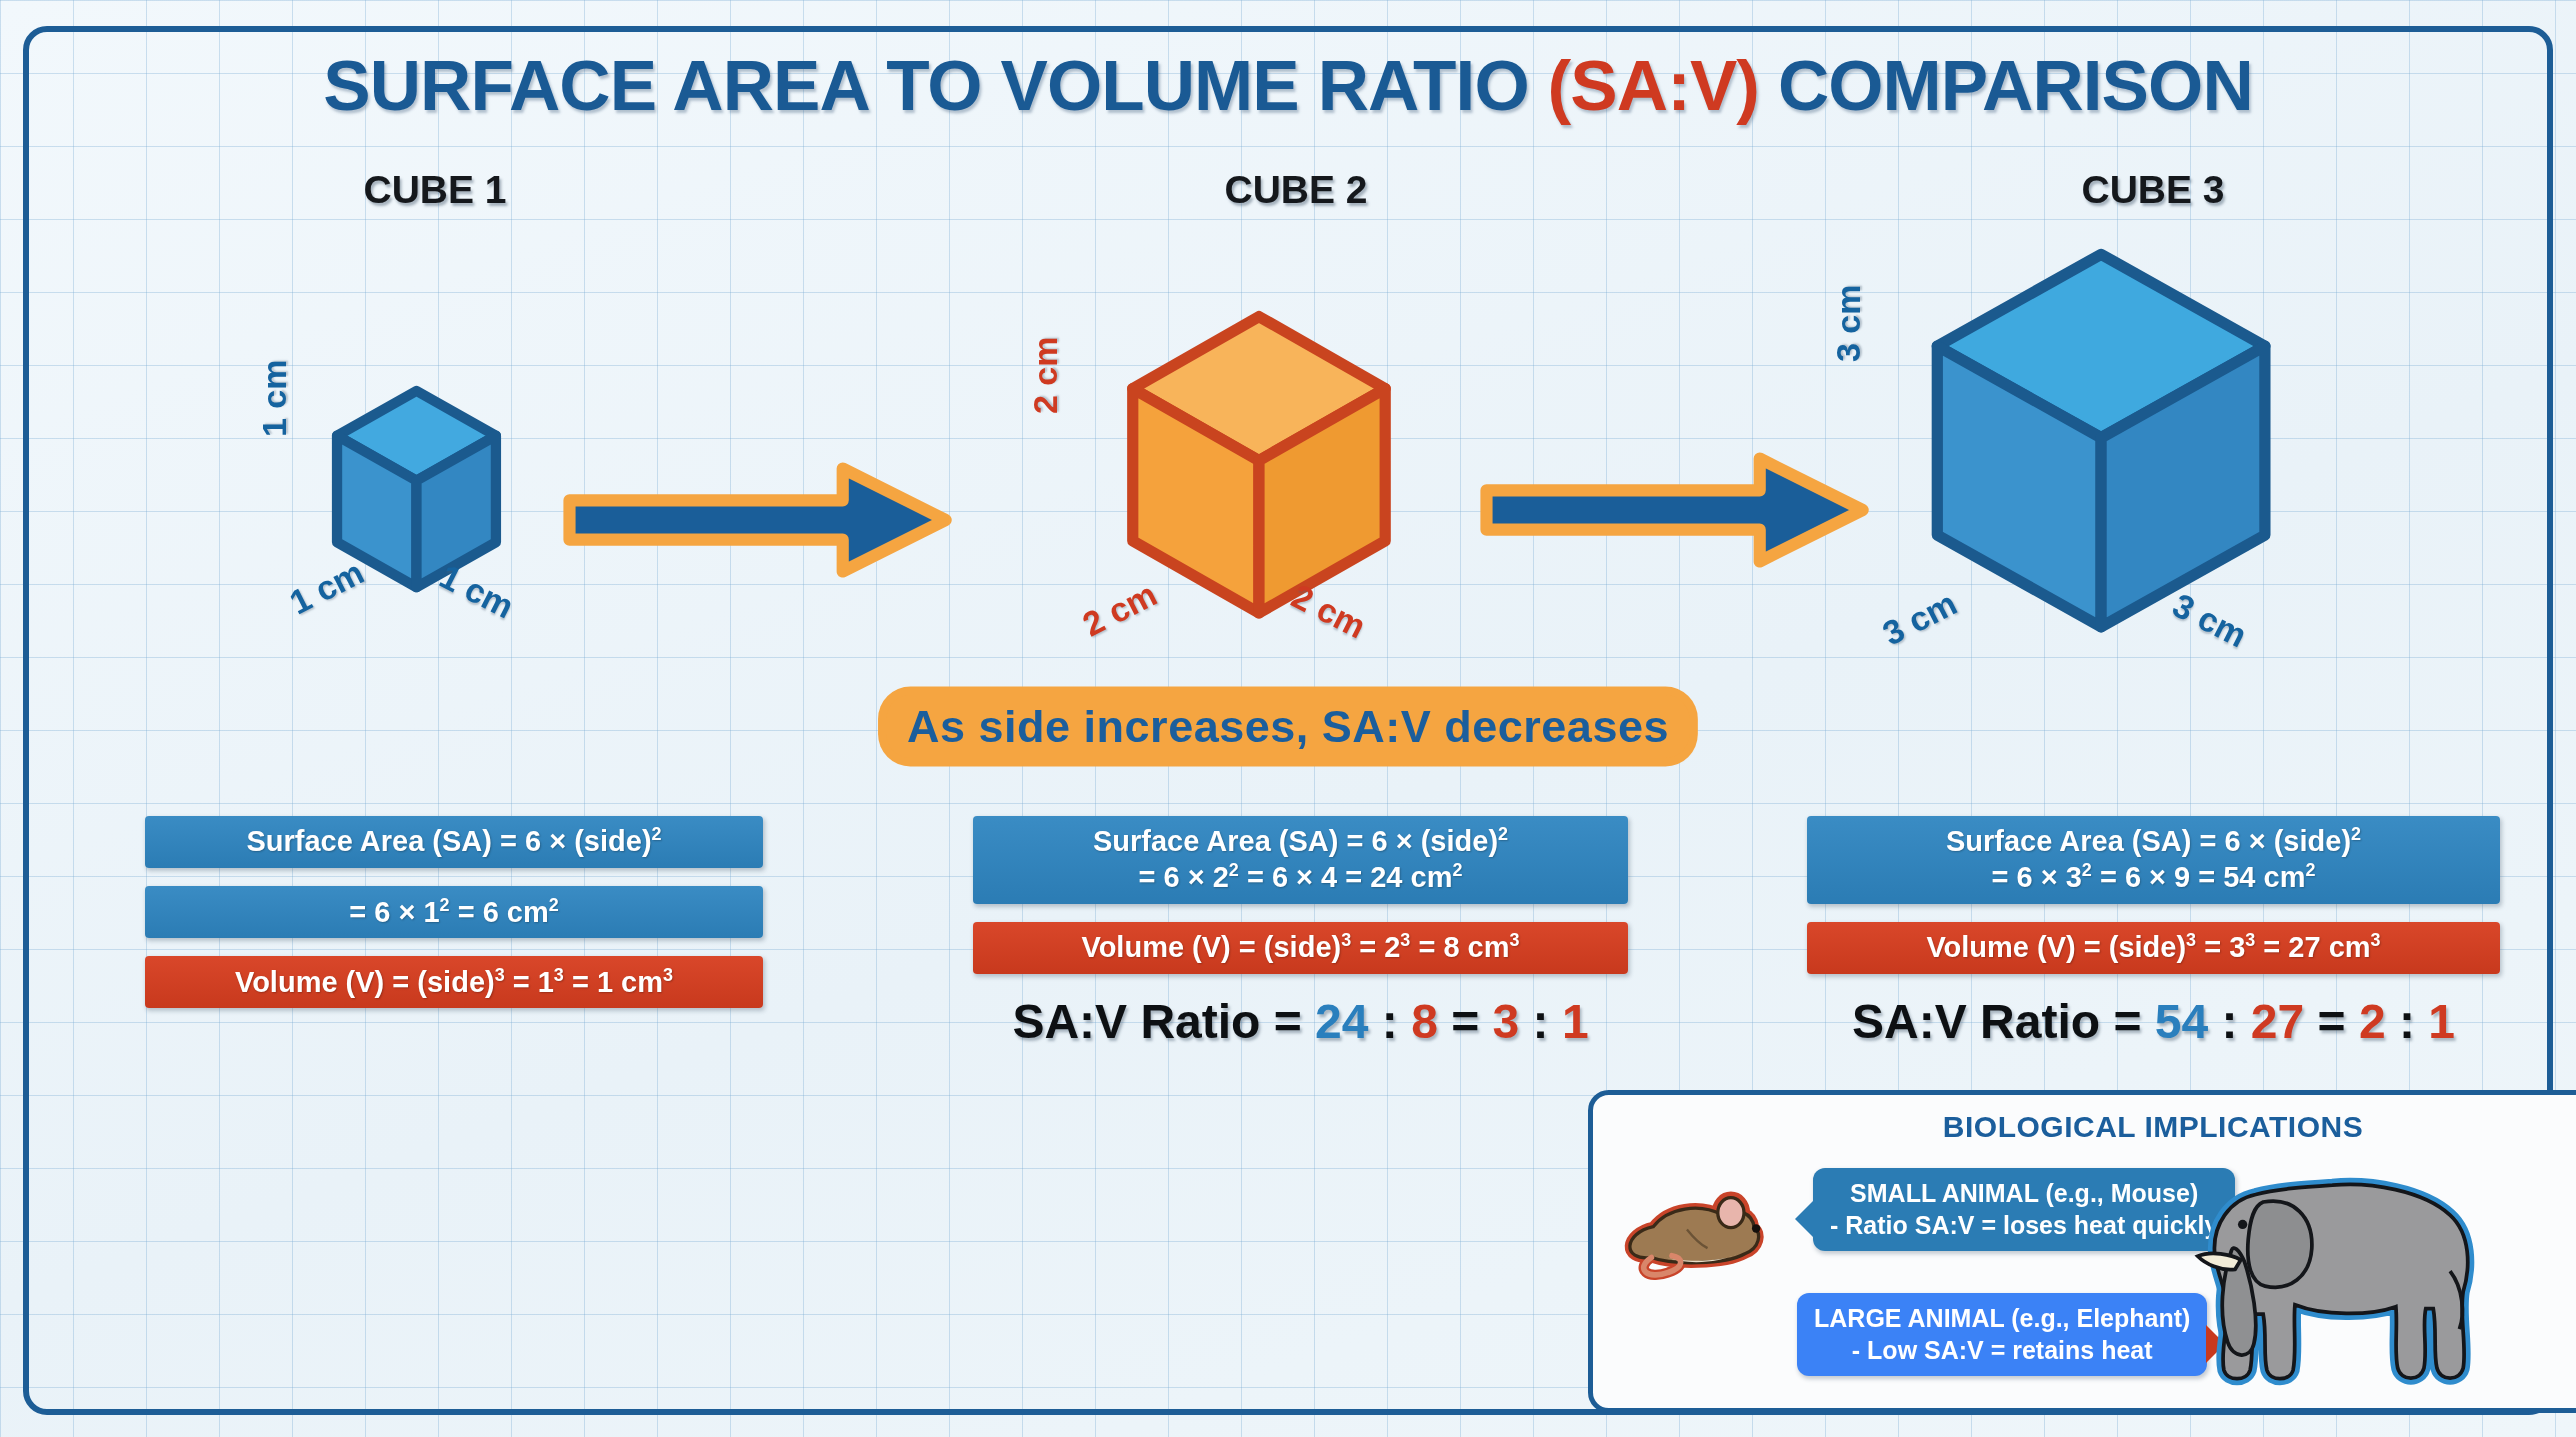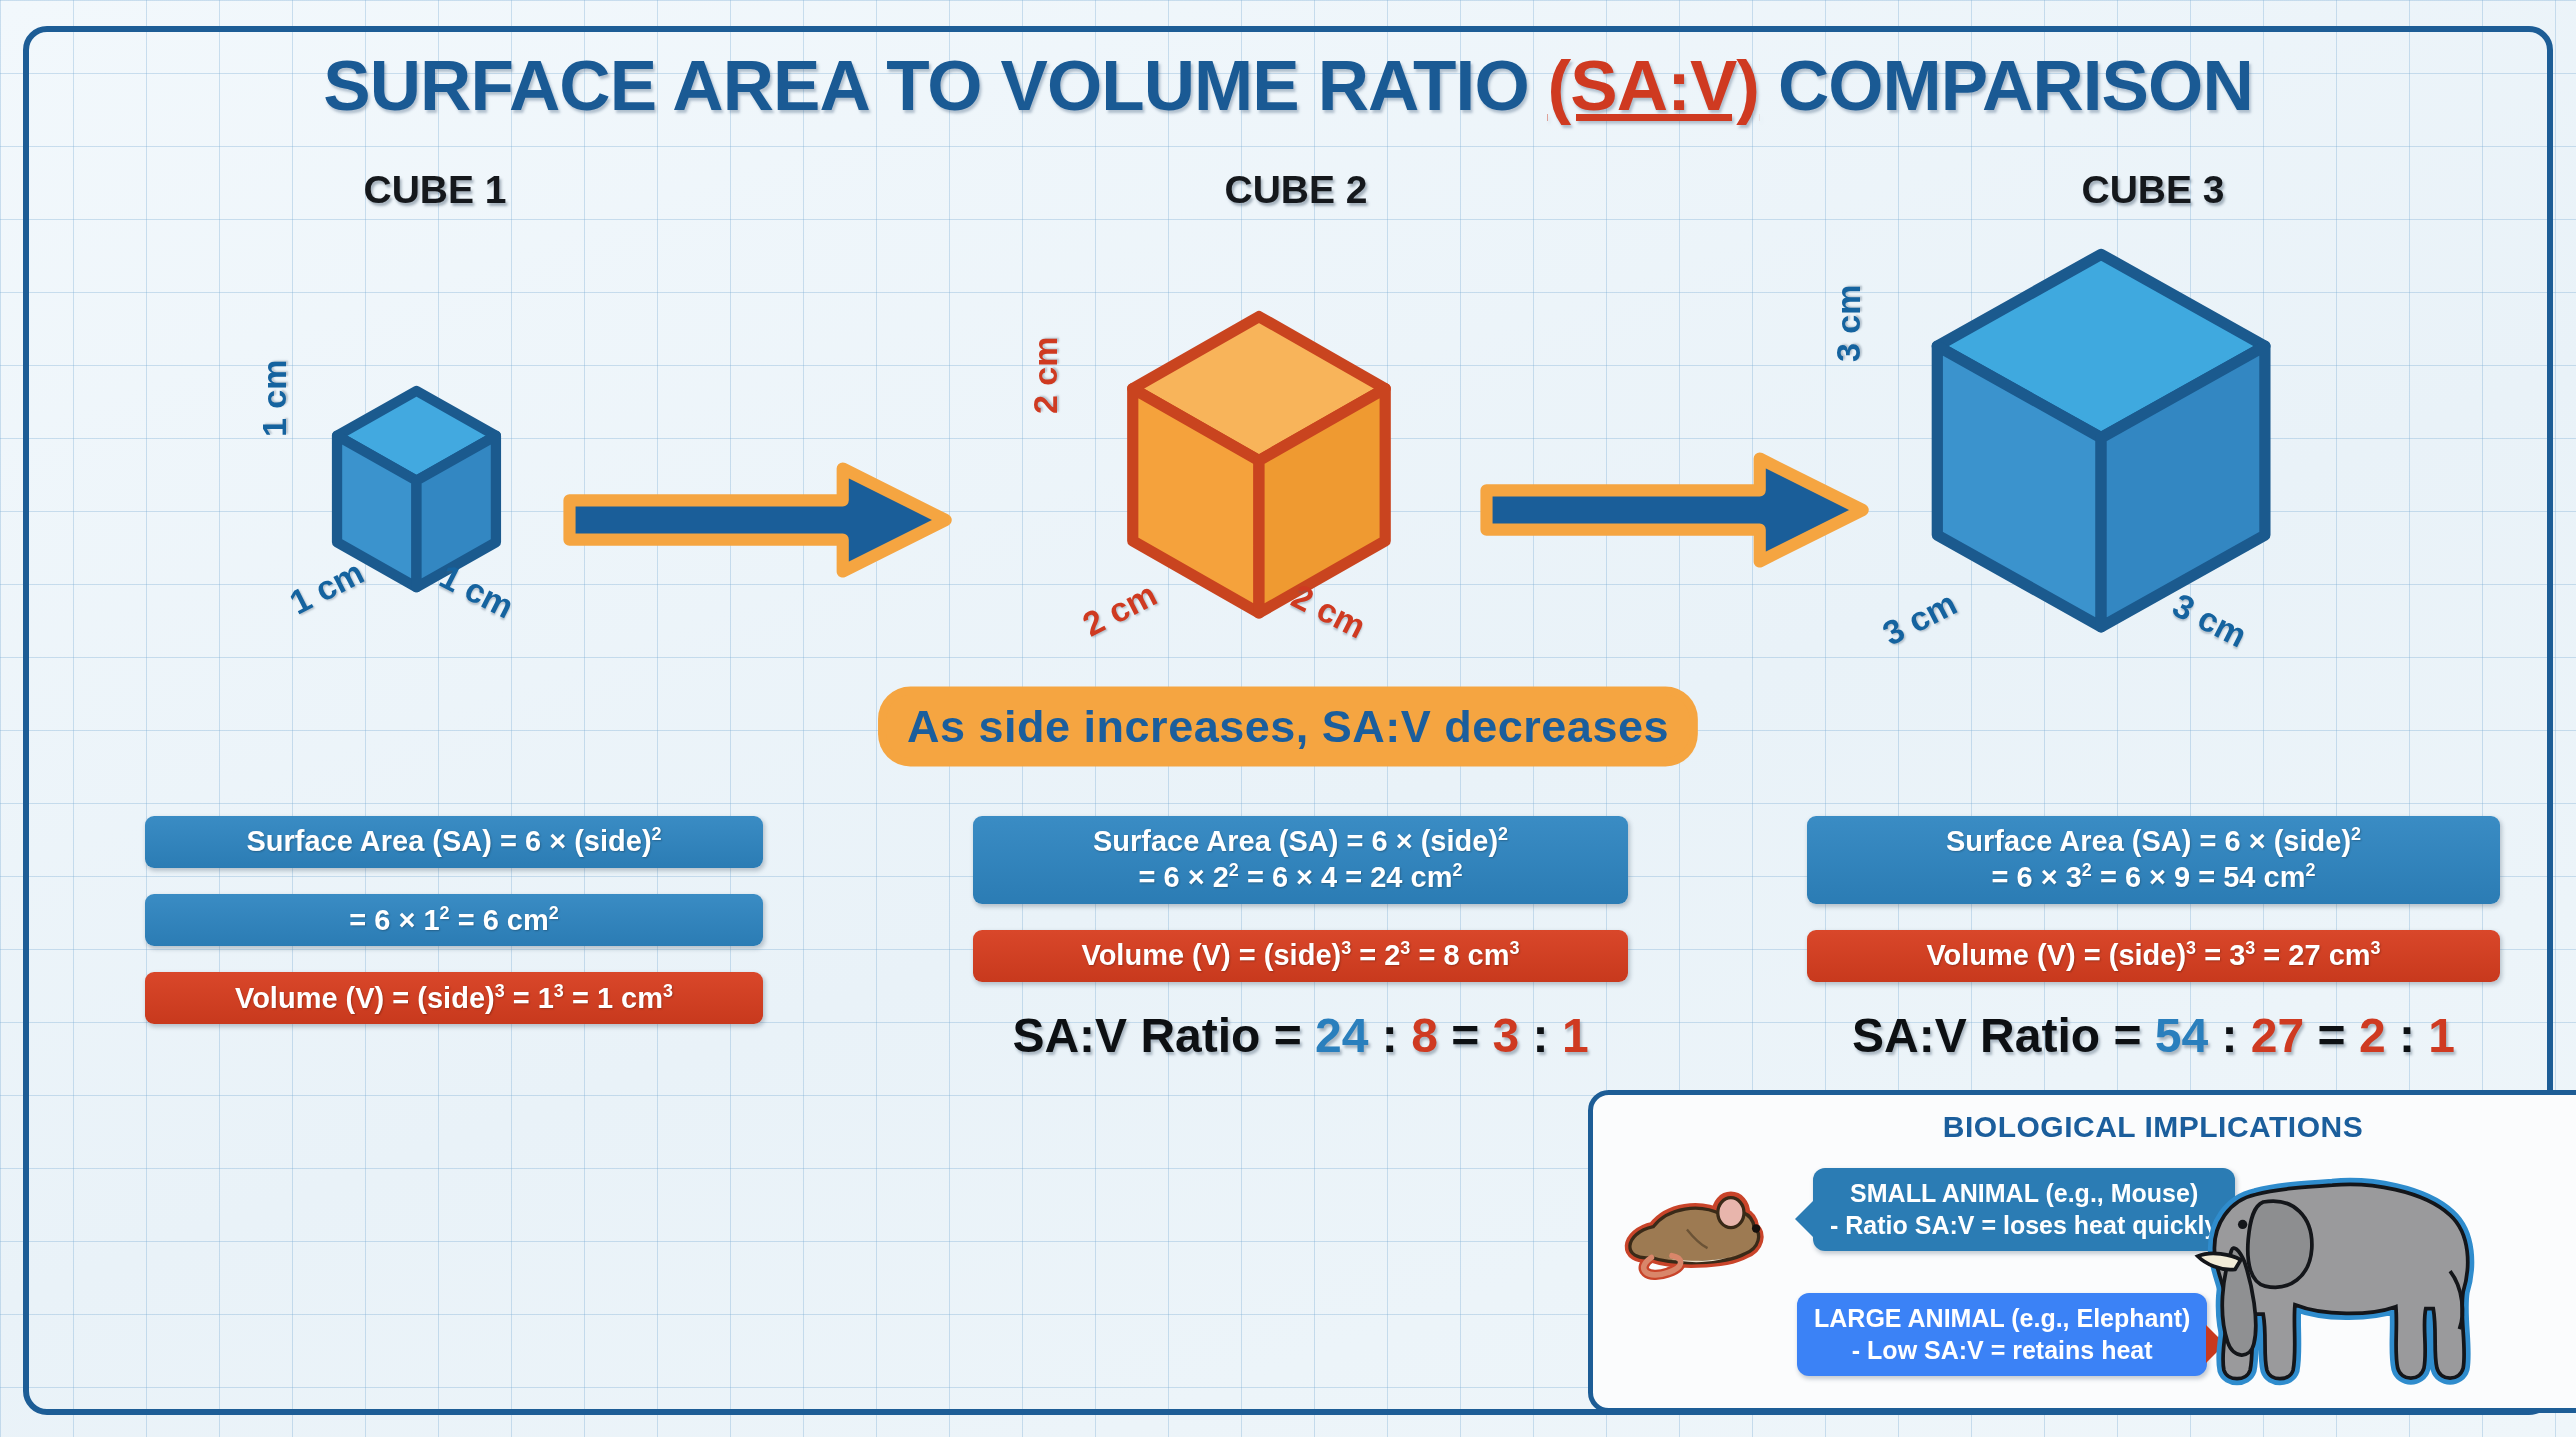--- a/index.html
+++ b/index.html
@@ -35,21 +35,21 @@
     position: absolute;
     left: 0; right: 0; top: 45px;
     text-align: center;
     font-size: 71px;
     font-weight: bold;
     letter-spacing: -0.9px;
     color: #1a5a94;
     text-shadow: 1.9px 2.8px 2.8px rgba(60,90,120,0.35);
     white-space: nowrap;
   }
-  .title .sav { color: #cf3a21; text-decoration: underline; }
+  .title .sav { color: #cf3a21; }
 
   
   .cube-head {
     position: absolute;
     top: 168px;
     font-size: 39px;
     font-weight: bold;
     color: #15181c;
     text-shadow: 1.9px 2.8px 2.8px rgba(70,90,110,0.45);
     text-align: center;
@@ -102,23 +102,23 @@
     letter-spacing: 0.5px;
   }
 
   
   .col { position: absolute; }
   #col1 { left: 145px;  top: 816px; width: 618px; }
   #col2 { left: 973px; top: 816px; width: 655px; }
   #col3 { left: 1807px; top: 816px; width: 693px; }
 
   .fbox {
-    border-radius: 9px;
+    border-radius: 4px;
     padding: 8.4px 15px;
-    margin-bottom: 26px;
+    margin-bottom: 18px;
     color: #ffffff;
     font-size: 29px;
     font-weight: bold;
     text-align: center;
     line-height: 1.22;
     white-space: nowrap;
     box-shadow: 1.9px 2.8px 4.7px rgba(70,90,110,0.32);
     text-shadow: 0.9px 0.9px 1.9px rgba(0,0,0,0.25);
   }
   .fbox.sa  { background: linear-gradient(180deg,#3a8cc4 0%, #2b7cb4 100%); }

